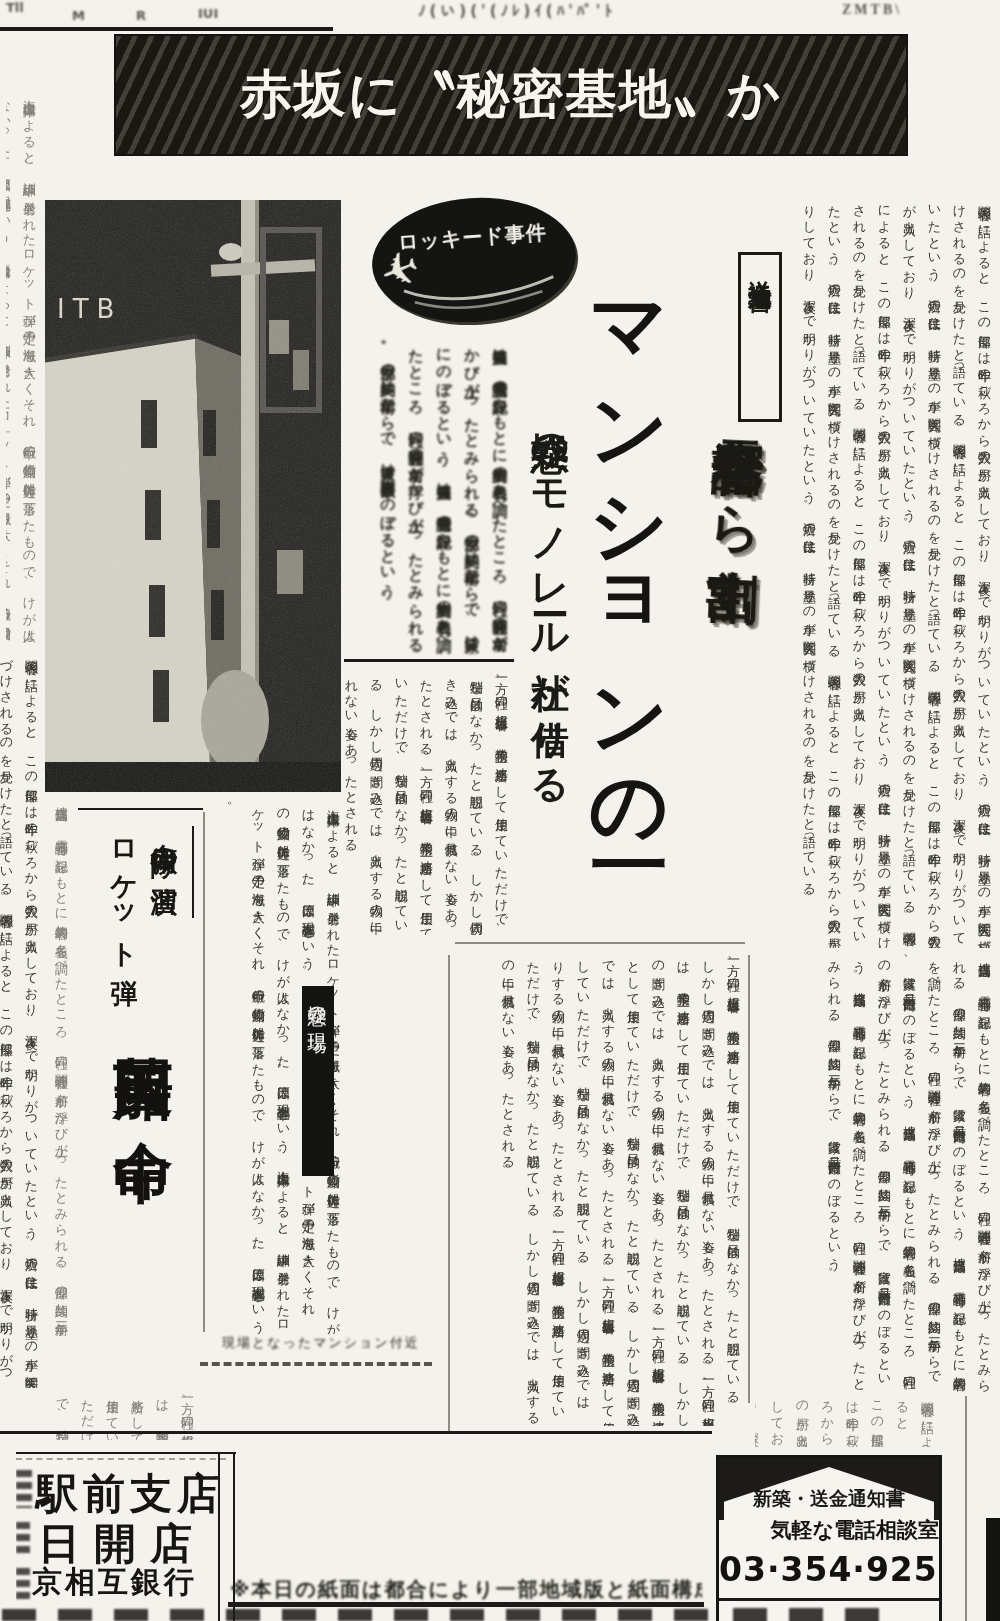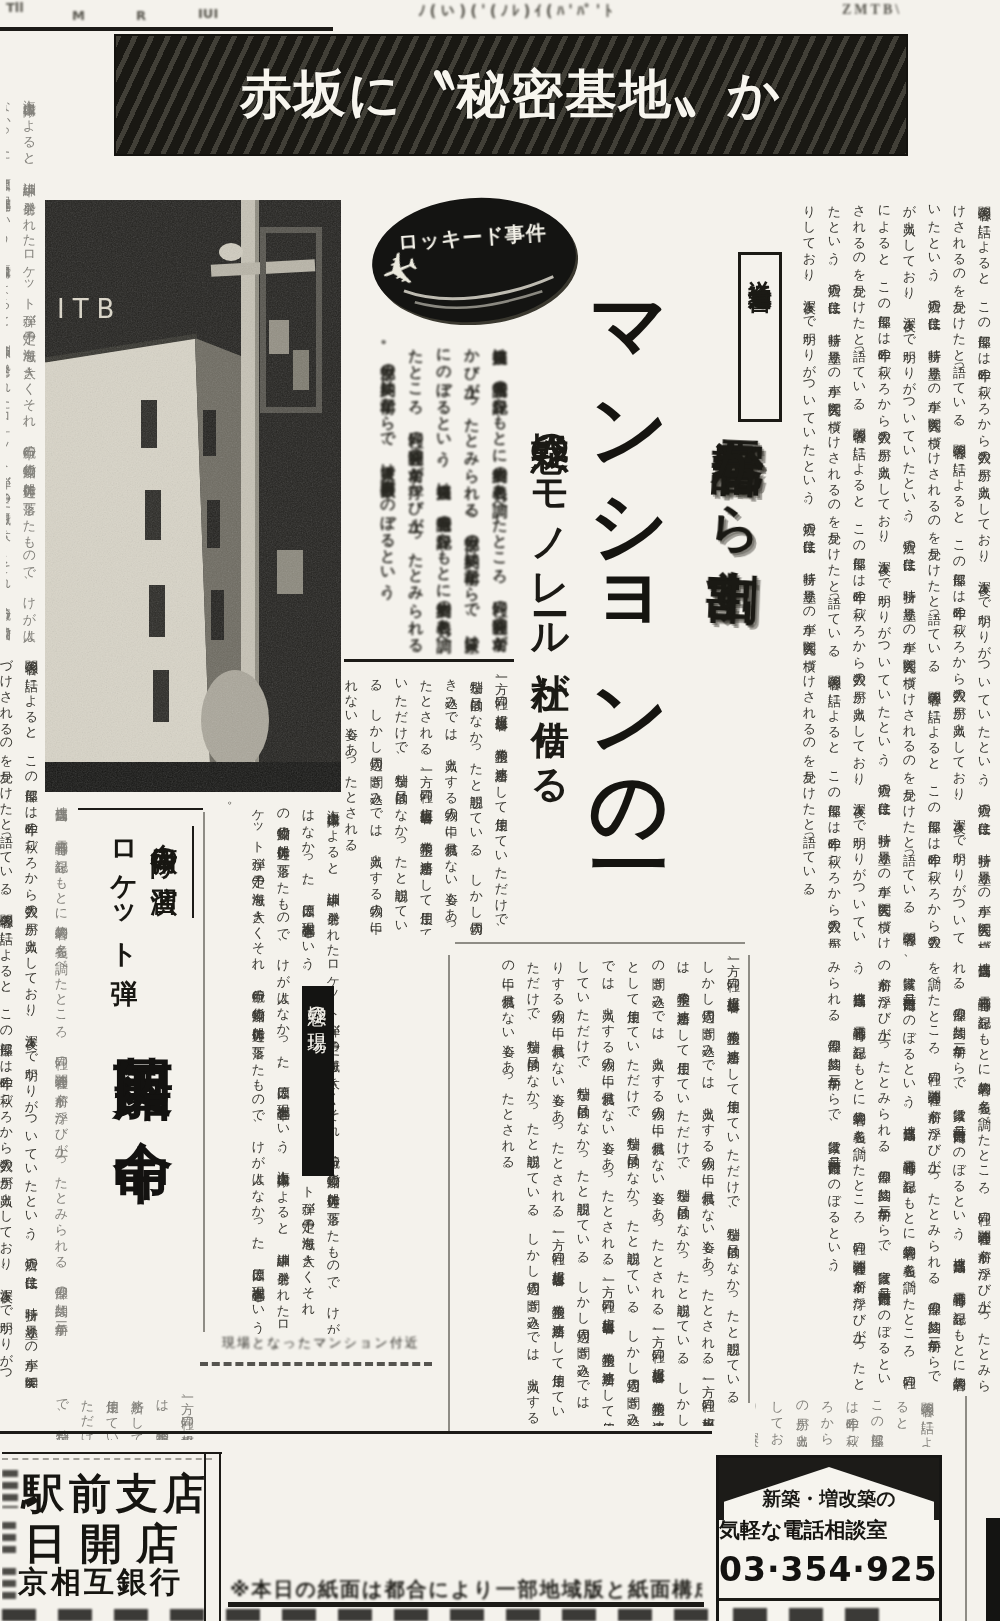--- a/index.html
+++ b/index.html
@@ -54,21 +54,21 @@
      filter:blur(1px);opacity:.8;}
   
   .ad-left-line{font-weight:bold;color:#161511;white-space:nowrap;filter:blur(0.5px);}
   .ad-right{left:716px;top:1455px;width:220px;height:166px;border:3px solid #161614;
      background:#f6f4ee;overflow:hidden;}
   .ad-right .roof{position:absolute;left:0;top:0;right:0;height:62px;background:#1c1b18;}
   .ad-right .gable{position:absolute;left:5px;right:5px;top:9px;height:56px;background:#f6f4ee;
      clip-path:polygon(50% 0,100% 62%,100% 100%,0 100%,0 62%);}
   .ad-right .l1{position:absolute;left:0;right:0;top:28px;text-align:center;
      font-size:19px;font-weight:bold;color:#1a1915;filter:blur(0.5px);}
-  .ad-right .l2{position:absolute;left:0;right:0;top:58px;text-align:left;
+  .ad-right .l2{position:absolute;left:0;right:0;top:58px;text-align:right;
      font-size:21px;font-weight:bold;color:#161511;filter:blur(0.5px);}
   .ad-right .ph{position:absolute;left:0;right:0;top:92px;text-align:center;
      font-size:33px;font-weight:900;color:#131210;letter-spacing:1px;filter:blur(0.4px);}
   .caption{font-size:13px;letter-spacing:2px;color:#24231e;filter:blur(1px);}
   .bottom-line{font-size:20px;font-weight:bold;letter-spacing:2px;color:#201f1a;
      filter:blur(1.1px);white-space:nowrap;overflow:hidden;}
 </style>
 </head>
 <body>
 
@@ -164,42 +164,42 @@
   <div class="abs rule-faint" style="left:455px;top:942px;width:290px;height:2px;"></div>
   <div class="abs vtext fill" style="left:452px;top:952px;width:294px;height:474px;">一方、同社の広報担当者は、業務上の連絡所として使用していただけで、特別な目的はなかったと説明している。しかし周辺の聞き込みでは、出入りする人物の中に見慣れない姿もあったとされる。一方、同社の広報担当者は、業務上の連絡所として使用していただけで、特別な目的はなかったと説明している。しかし周辺の聞き込みでは、出入りする人物の中に見慣れない姿もあったとされる。一方、同社の広報担当者は、業務上の連絡所として使用していただけで、特別な目的はなかったと説明している。しかし周辺の聞き込みでは、出入りする人物の中に見慣れない姿もあったとされる。一方、同社の広報担当者は、業務上の連絡所として使用していただけで、特別な目的はなかったと説明している。しかし周辺の聞き込みでは、出入りする人物の中に見慣れない姿もあったとされる。一方、同社の広報担当者は、業務上の連絡所として使用していただけで、特別な目的はなかったと説明している。しかし周辺の聞き込みでは、出入りする人物の中に見慣れない姿もあったとされる。</div>
   <div class="abs rule-faint" style="left:748px;top:955px;width:2px;height:448px;"></div>
   <div class="abs rule-faint" style="left:448px;top:955px;width:2px;height:478px;"></div>
   <div class="abs vtext fill" style="left:753px;top:952px;width:244px;height:440px;">捜査当局は、電話番号の記録をもとに契約者の名義を調べたところ、同社の関連会社の名前が浮かび上がったとみられる。部屋の契約は三年前からで、家賃は月額二十数万円にのぼるという。捜査当局は、電話番号の記録をもとに契約者の名義を調べたところ、同社の関連会社の名前が浮かび上がったとみられる。部屋の契約は三年前からで、家賃は月額二十数万円にのぼるという。捜査当局は、電話番号の記録をもとに契約者の名義を調べたところ、同社の関連会社の名前が浮かび上がったとみられる。部屋の契約は三年前からで、家賃は月額二十数万円にのぼるという。捜査当局は、電話番号の記録をもとに契約者の名義を調べたところ、同社の関連会社の名前が浮かび上がったとみられる。部屋の契約は三年前からで、家賃は月額二十数万円にのぼるという。</div>
   <div class="abs vtext fill faint" style="left:755px;top:1392px;width:185px;height:55px;">関係者の話によると、この部屋には昨年の秋ごろから数人の男が出入りしており、深夜まで明かりがついていたという。近所の住民は、時折り黒塗りの車が玄関先に横づけされるのを見かけたと語っている。</div>
   <div class="abs vtext fill faint" style="left:50px;top:1390px;width:150px;height:50px;">一方、同社の広報担当者は、業務上の連絡所として使用していただけで、特別な目的はなかったと説明している。しかし周辺の聞き込みでは、出入りする人物の中に見慣れない姿もあったとされる。</div>
 
   <div class="abs rule" style="left:0;top:1431px;width:712px;height:3px;"></div>
 
-  <div class="abs" style="left:2px;top:1452px;width:220px;height:169px;overflow:hidden;">
+  <div class="abs" style="left:16px;top:1452px;width:220px;height:169px;overflow:hidden;">
     <div class="abs rule" style="left:0;top:0;width:220px;height:2px;"></div>
     <div class="abs" style="left:0;top:6px;width:210px;border-top:2px dashed #55534a;opacity:.5;"></div>
     <div class="abs smudge-block" style="left:0;top:18px;width:16px;height:38px;"></div>
     <div class="abs ad-left-line" style="left:20px;top:14px;font-size:42px;letter-spacing:5px;">駅前支店</div>
     <div class="abs smudge-block" style="left:0;top:70px;width:14px;height:32px;"></div>
     <div class="abs ad-left-line" style="left:22px;top:64px;font-size:42px;letter-spacing:14px;">日開店</div>
     <div class="abs smudge-block" style="left:0;top:116px;width:14px;height:34px;"></div>
     <div class="abs ad-left-line" style="left:16px;top:110px;font-size:30px;letter-spacing:3px;">京相互銀行</div>
     <div class="abs rule" style="left:202px;top:0;width:2px;height:169px;"></div>
     <div class="abs rule" style="left:217px;top:0;width:2px;height:169px;"></div>
   </div>
 
   <div class="abs bottom-line" style="left:230px;top:1576px;width:472px;">※本日の紙面は都合により一部地域版と紙面構成が異なります</div>
   <div class="abs rule" style="left:228px;top:1602px;width:476px;height:5px;"></div>
   <div class="abs smudge-row" style="left:2px;top:1609px;width:708px;height:12px;"></div>
 
   <div class="abs rule-faint" style="left:965px;top:1396px;width:2px;height:225px;"></div>
   <div class="abs ad-right">
     <div class="roof"></div>
     <div class="gable"></div>
-    <div class="l1">新築・増改築の</div>
+    <div class="l1">新築・送金通知書</div>
     <div class="l2">気軽な電話相談室</div>
     <div class="ph">03·354·9251</div>
     <div class="abs rule" style="left:0;top:140px;width:220px;height:3px;"></div>
     <div class="abs smudge-row" style="left:14px;top:150px;width:160px;height:16px;"></div>
   </div>
   <div class="abs" style="left:986px;top:1518px;width:14px;height:103px;background:#141412;"></div>
 
 </div>
 
 </body></html>

